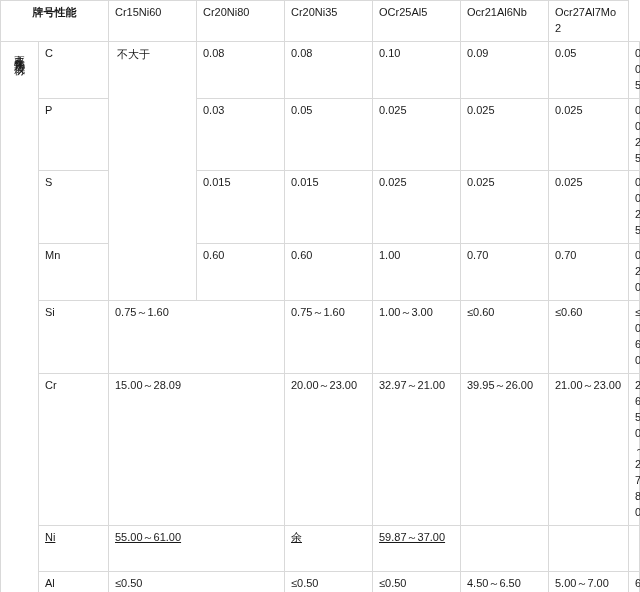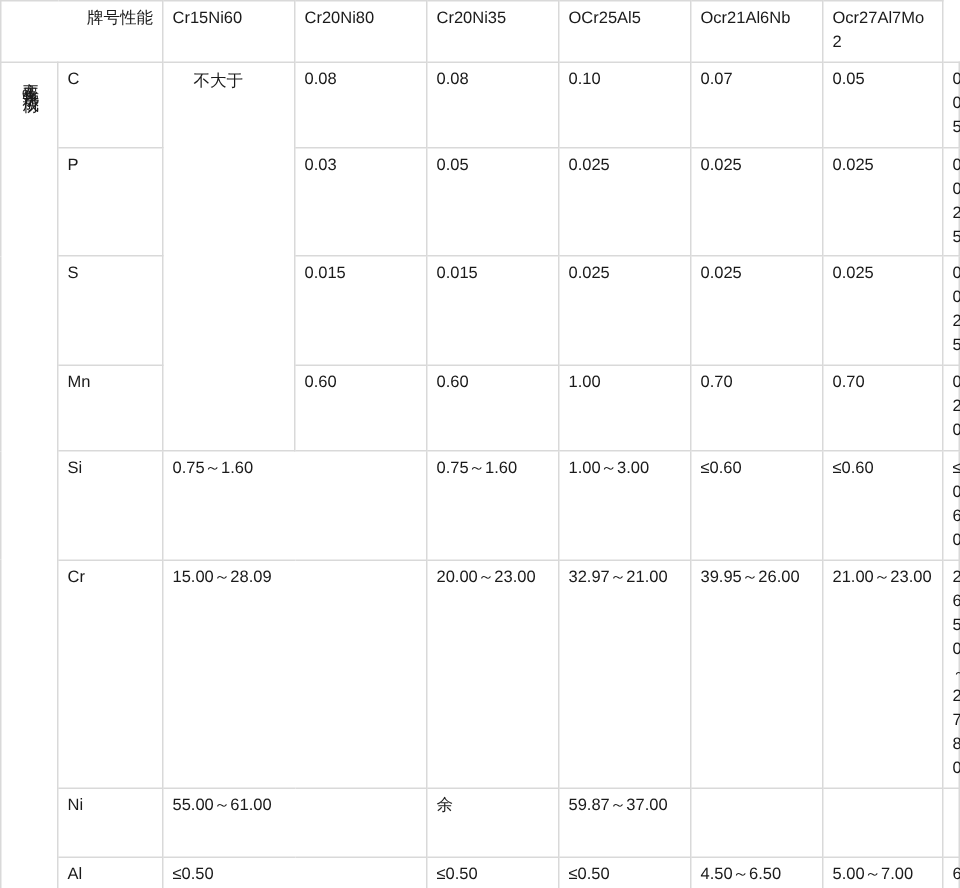--- a/index.html
+++ b/index.html
@@ -27,21 +27,22 @@
     word-break: break-all;
     background: #ffffff;
   }
   
   col.c-lbl1 { width: 38px; }
   col.c-lbl2 { width: 70px; }
   col.c-data { width: 88px; }
   col.c-data-last { width: 80px; }
 
   td.label-head {
-    text-align: right;
+    text-align: center;
+    font-weight: bold;
   }
   td.vgroup {
     text-align: center;
     font-size: 11px;
     line-height: 1.5;
     padding: 4px 8px;
     letter-spacing: 0;
   }
   td.rowlabel {
     text-align: left;
@@ -93,27 +94,27 @@
       <td>OCr25Al5</td>
       <td>Ocr21Al6Nb</td>
       <td>Ocr27Al7Mo2</td>
     </tr>
 
     <tr>
       <td class="vgroup" rowspan="11">
         <span class="vstack">主要化学成份%</span>
       </td>
       <td class="rowlabel">C</td>
-      <td class="subcell" rowspan="4" style="padding-left:20px;">
+      <td class="subcell" rowspan="4" style="padding-left:8px;">
         <span class="budayu">不大于</span>
       </td>
       <td class="narrow-sub">0.08</td>
       <td>0.08</td>
       <td>0.10</td>
-      <td>0.07</td>
+      <td>0.09</td>
       <td>0.05</td>
       <td>0.05</td>
     </tr>
 
     <tr>
       <td class="rowlabel">P</td>
       <td class="narrow-sub">0.03</td>
       <td>0.05</td>
       <td>0.025</td>
       <td>0.025</td>
@@ -154,21 +155,21 @@
     <tr>
       <td class="rowlabel">Cr</td>
       <td colspan="2">15.00～28.09</td>
       <td>20.00～23.00</td>
       <td>32.97～21.00</td>
       <td>39.95～26.00</td>
       <td>21.00～23.00</td>
       <td>26.50～27.80</td>
     </tr>
 
-    <tr style="height:46px;">
+    <tr style="height:46px;text-decoration:underline;">
       <td class="rowlabel">Ni</td>
       <td colspan="2">55.00～61.00</td>
       <td>余</td>
       <td>59.87～37.00</td>
       <td></td>
       <td></td>
       <td></td>
     </tr>
 
     <tr>

